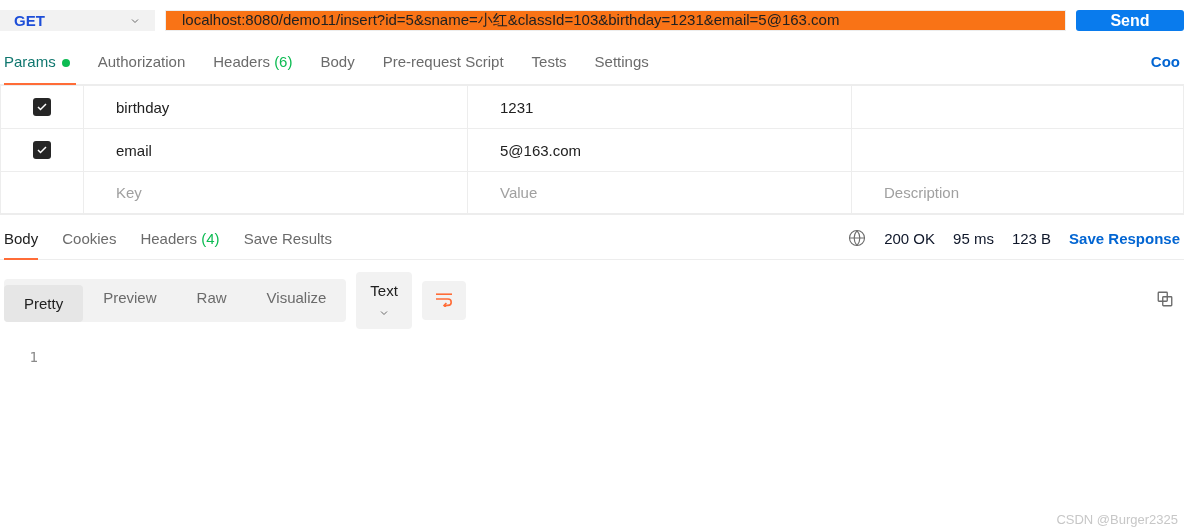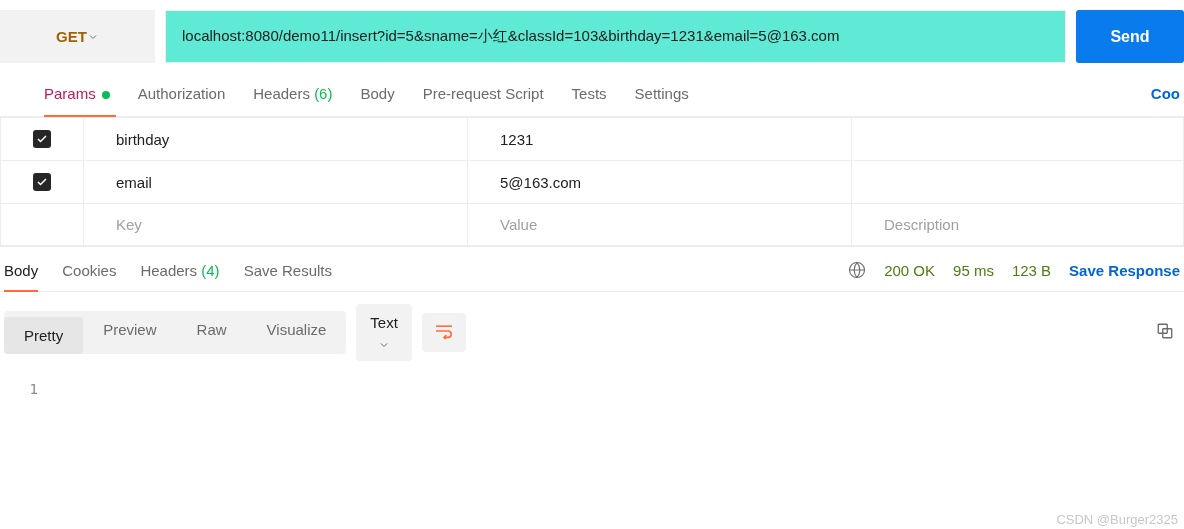--- a/index.html
+++ b/index.html
@@ -1,27 +1,27 @@
 <!DOCTYPE html>
 <html><head>
 <meta charset="utf-8">
 <style>
 * { box-sizing: border-box; margin: 0; padding: 0; }
 body { font-family: -apple-system, BlinkMacSystemFont, "Segoe UI", Arial, sans-serif; font-size: 14px; color: #212121; background: #fff; width: 1184px; height: 529px; overflow: hidden; position: relative; }
 
 
 .request-bar { display: flex; gap: 10px; padding: 10px 0 10px 0; align-items: stretch; }
-.method-select { display: flex; align-items: center; justify-content: center; width: 155px; background: #f2f2f2; padding: 0 14px; font-size: 15px; font-weight: 600; color: #a16207; cursor: pointer; }
-.url-input { flex: 1; border: 1px solid #ededed; padding: 16px 16px; font-size: 15px; display: flex; align-items: center; color: #212121; background: #5eead4; }
+.method-select { display: flex; align-items: center; justify-content: space-between; width: 155px; background: #f2f2f2; padding: 0 14px; font-size: 15px; font-weight: 600; color: #1d4ed8; cursor: pointer; }
+.url-input { flex: 1; border: 1px solid #ededed; padding: 0 16px; font-size: 15px; display: flex; align-items: center; color: #212121; background: #f97316; }
 .send-btn { width: 108px; background: #097bed; color: #fff; font-size: 16px; font-weight: 600; border: none; display: flex; align-items: center; justify-content: center; cursor: pointer; border-radius: 3px; }
 
 
 .req-tabs { display: flex; gap: 28px; padding: 12px 4px 0 4px; font-size: 15px; color: #6b6b6b; align-items: center; border-bottom: 1px solid #ededed; }
 .req-tab { padding-bottom: 14px; cursor: pointer; position: relative; }
-.req-tab.active { color: #be185d; font-weight: 500; margin-left: 40px; }
+.req-tab.active { color: #0f766e; font-weight: 500; }
 .req-tab.active::after { content: ""; position: absolute; left: 0; right: -6px; bottom: -1px; height: 2px; background: #ff6c37; }
 .green-dot { display: inline-block; width: 8px; height: 8px; background: #0cbb52; border-radius: 50%; margin-left: 6px; vertical-align: middle; }
 .count-green { color: #0cbb52; }
 .right-link { margin-left: auto; color: #0265d2; font-weight: 600; cursor: pointer; padding-bottom: 14px; }
 
 
 .params-table { width: 100%; border-collapse: collapse; }
 .params-table td { border: 1px solid #ededed; padding: 12px 32px; font-size: 15px; }
 .col-chk { width: 54px; text-align: center; }
 .col-key { width: 384px; }
@@ -30,21 +30,21 @@
 .checkbox svg { width: 12px; height: 12px; }
 .ph-row td { color: #a0a0a0; }
 
 
 .resp-tabs { display: flex; gap: 24px; padding: 14px 4px 0 4px; font-size: 15px; color: #6b6b6b; align-items: center; border-top: 1px solid #ededed; border-bottom: 1px solid #ededed; }
 .resp-tab { padding-bottom: 12px; cursor: pointer; position: relative; }
 .resp-tab.active { color: #212121; font-weight: 500; }
 .resp-tab.active::after { content: ""; position: absolute; left: 0; right: 0; bottom: -1px; height: 2px; background: #ff6c37; }
 .resp-right { margin-left: auto; display: flex; gap: 18px; align-items: center; padding-bottom: 12px; }
 .globe-icon { color: #6b6b6b; }
-.status-ok { color: #4d7c0f; }
+.status-ok { color: #0f172a; }
 .save-resp { color: #0265d2; font-weight: 600; cursor: pointer; }
 
 
 .view-bar { display: flex; gap: 10px; padding: 12px 4px; align-items: center; }
 .view-tabs { display: flex; background: #f2f2f2; border-radius: 4px; }
 .view-tab { padding: 10px 20px; font-size: 15px; color: #6b6b6b; cursor: pointer; }
 .view-tab.active { background: #e6e6e6; color: #212121; font-weight: 500; border-radius: 4px; margin-top: 6px; }
 .type-select { display: flex; align-items: center; gap: 8px; padding: 10px 14px; background: #f2f2f2; border-radius: 4px; font-size: 15px; color: #212121; cursor: pointer; flex-direction: column; }
 .wrap-btn { padding: 10px 12px; background: #f2f2f2; border-radius: 4px; cursor: pointer; color: #ff6c37; }
 .copy-btn { margin-left: auto; padding: 6px; cursor: pointer; color: #6b6b6b; }

